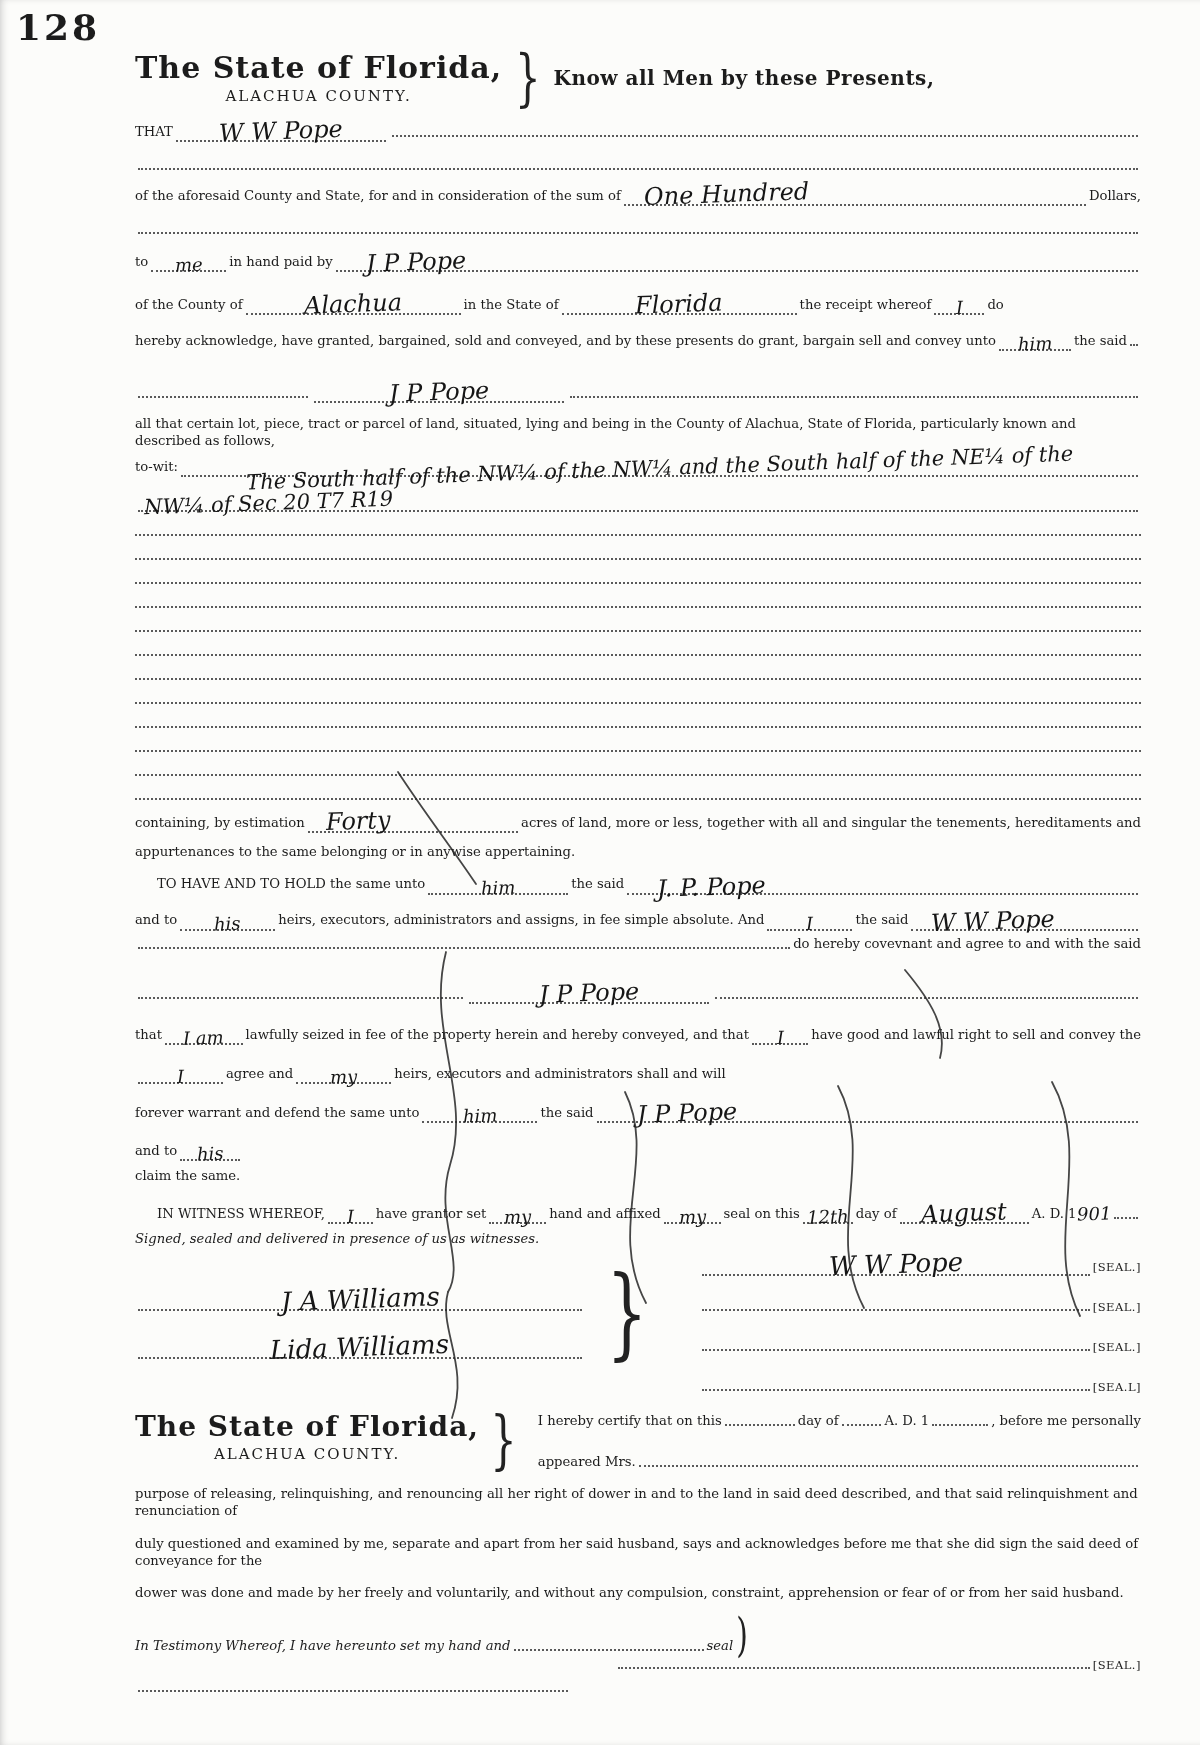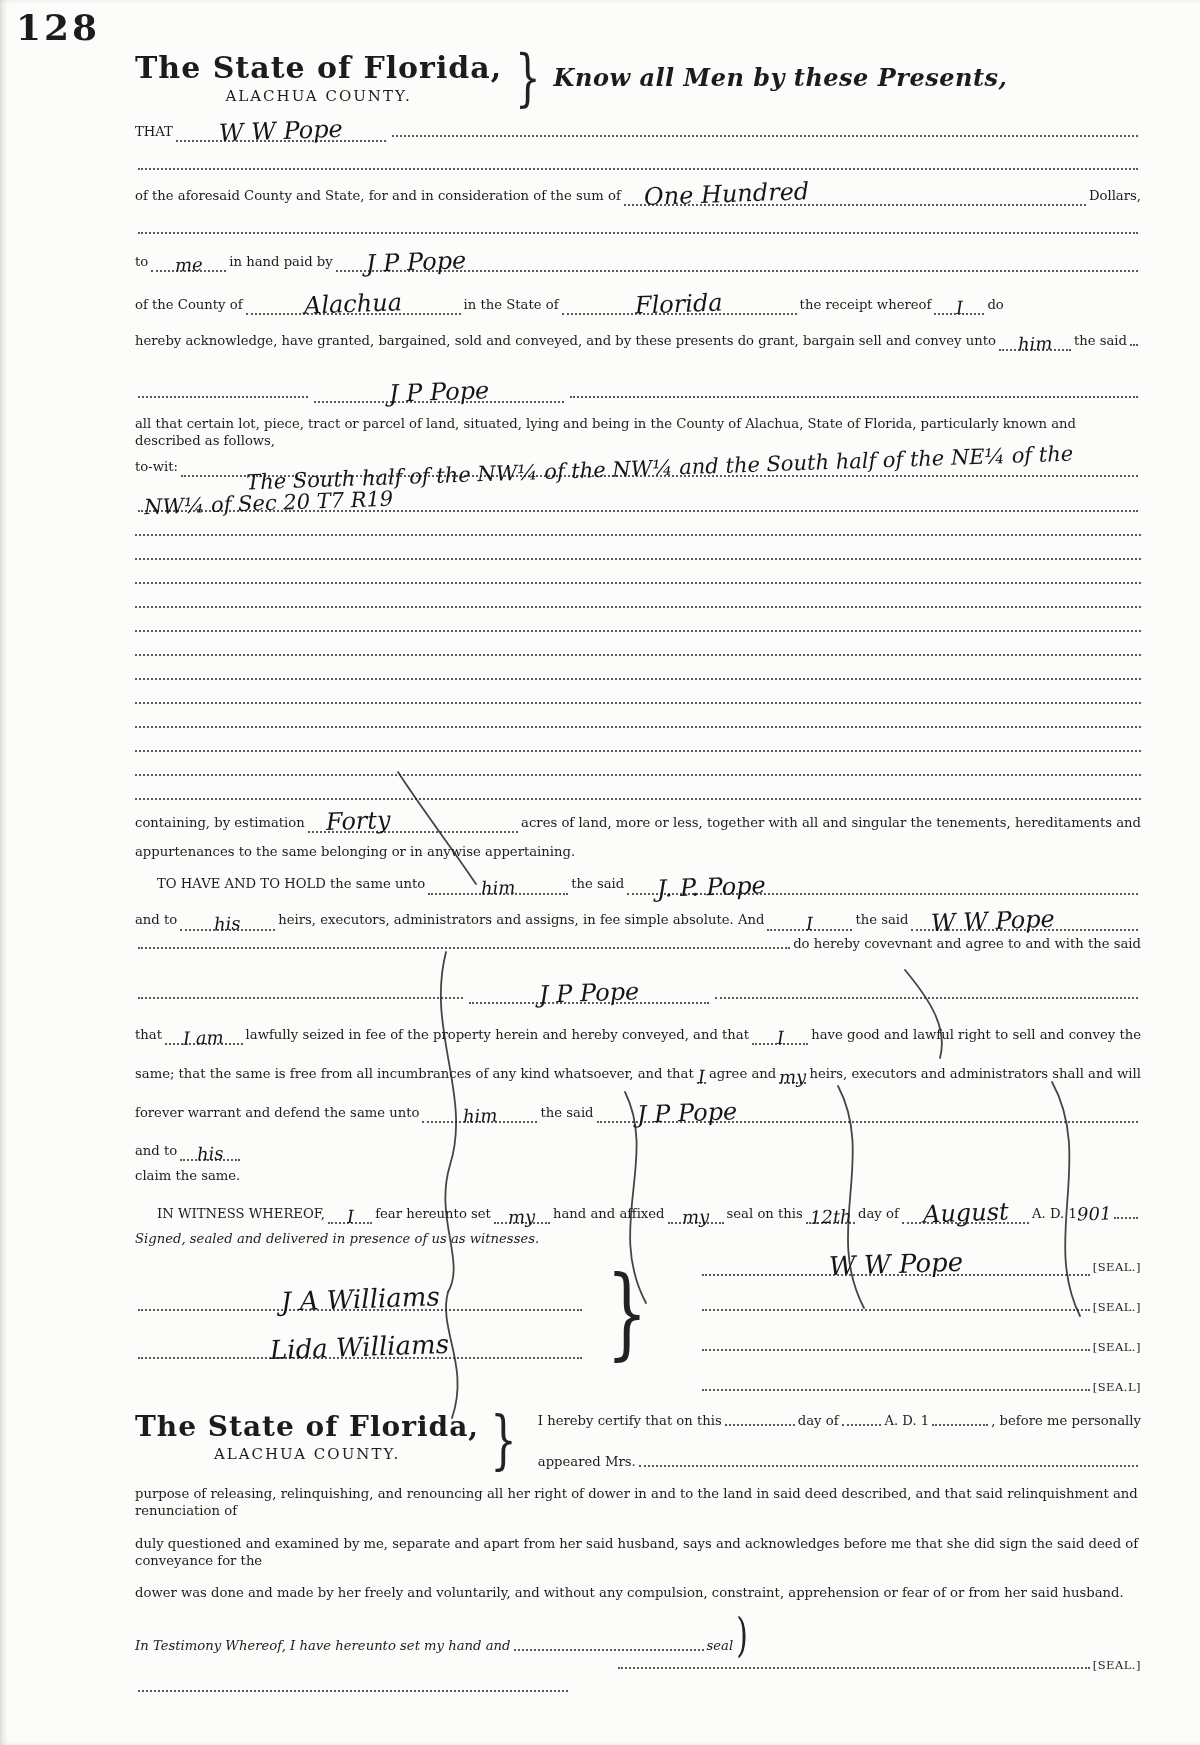--- a/index.html
+++ b/index.html
@@ -7,21 +7,21 @@
         font-family:"DejaVu Serif", serif;color:#1c1c1c;box-shadow:inset 4px 0 8px -4px #bbb;padding-left:40px;}
   .content{position:relative;padding:6px 95px 0 95px;}
   .docnum{position:absolute;left:16px;top:6px;font-weight:bold;font-size:36px;letter-spacing:3px;
           font-family:"DejaVu Serif",serif;}
   .titlerow{display:flex;align-items:center;margin-top:44px;}
   .tcol{text-align:center;}
   .gothic{font-weight:700;font-size:30px;letter-spacing:1px;white-space:nowrap;
           font-family:"DejaVu Serif",serif;}
   .gothic.sm{font-size:28px;}
   .county{font-size:15px;letter-spacing:2px;margin-top:2px;}
-  .banner{font-weight:700;font-size:24px;white-space:nowrap;letter-spacing:.5px;font-style:italic;}
+  .banner{font-weight:700;font-size:20px;white-space:nowrap;letter-spacing:.5px;}
   .brace{font-family:"DejaVu Serif",serif;font-weight:400;display:inline-block;
          transform:scaleX(.65);line-height:.9;color:#222;}
   .ln{display:flex;align-items:flex-end;}
   .t{white-space:nowrap;font-size:13.2px;line-height:1.3;padding-bottom:2px;}
   .wrap{font-size:13.2px;line-height:1.3;padding-bottom:2px;}
   .g{flex:1;border-bottom:2px dotted #5a5a5a;margin:0 3px 5px 3px;}
   .gf{border-bottom:2px dotted #5a5a5a;margin:0 3px 5px 3px;}
   .s{border-bottom:2px dotted #5a5a5a;margin:0 3px;display:flex;justify-content:center;
      align-items:flex-end;position:relative;}
   .s .hw{position:relative;bottom:-5px;}
@@ -198,21 +198,20 @@
           <span class="hw">I am</span>
         </span>
       <span class="t">lawfully seized in fee of the property herein and hereby conveyed, and that</span>
       <span class="s" style="width:105px">
           <span class="hw">I</span>
         </span>
       <span class="t">have good and lawful right to sell and convey the</span>
     </div>
 
     <div class="ln" style="margin-top:16px">
-      <span class="t">same; that the same is free from all incumbrances of any kind whatsoever, and that</span>
       <span class="s" style="width:85px">
           <span class="hw">I</span>
         </span>
       <span class="t">agree and</span>
       <span class="s" style="width:95px">
           <span class="hw">my</span>
         </span>
       <span class="t">heirs, executors and administrators shall and will</span>
     </div>
 
@@ -233,21 +232,21 @@
           <span class="hw">his</span>
         </span>
     </div>
     <div class="wrap" style="margin-top:6px">claim the same.</div>
 
     <div class="ln indent" style="margin-top:8px">
       <span class="t">IN WITNESS WHEREOF,</span>
       <span class="s" style="width:52px">
           <span class="hw">I</span>
         </span>
-      <span class="t">fear hereunto set</span>
+      <span class="t">have grantor set</span>
       <span class="s" style="width:66px">
           <span class="hw">my</span>
         </span>
       <span class="t">hand and affixed</span>
       <span class="s" style="width:66px">
           <span class="hw">my</span>
         </span>
       <span class="t">seal on this</span>
       <span class="s" style="width:58px">
           <span class="hw">12th</span>

